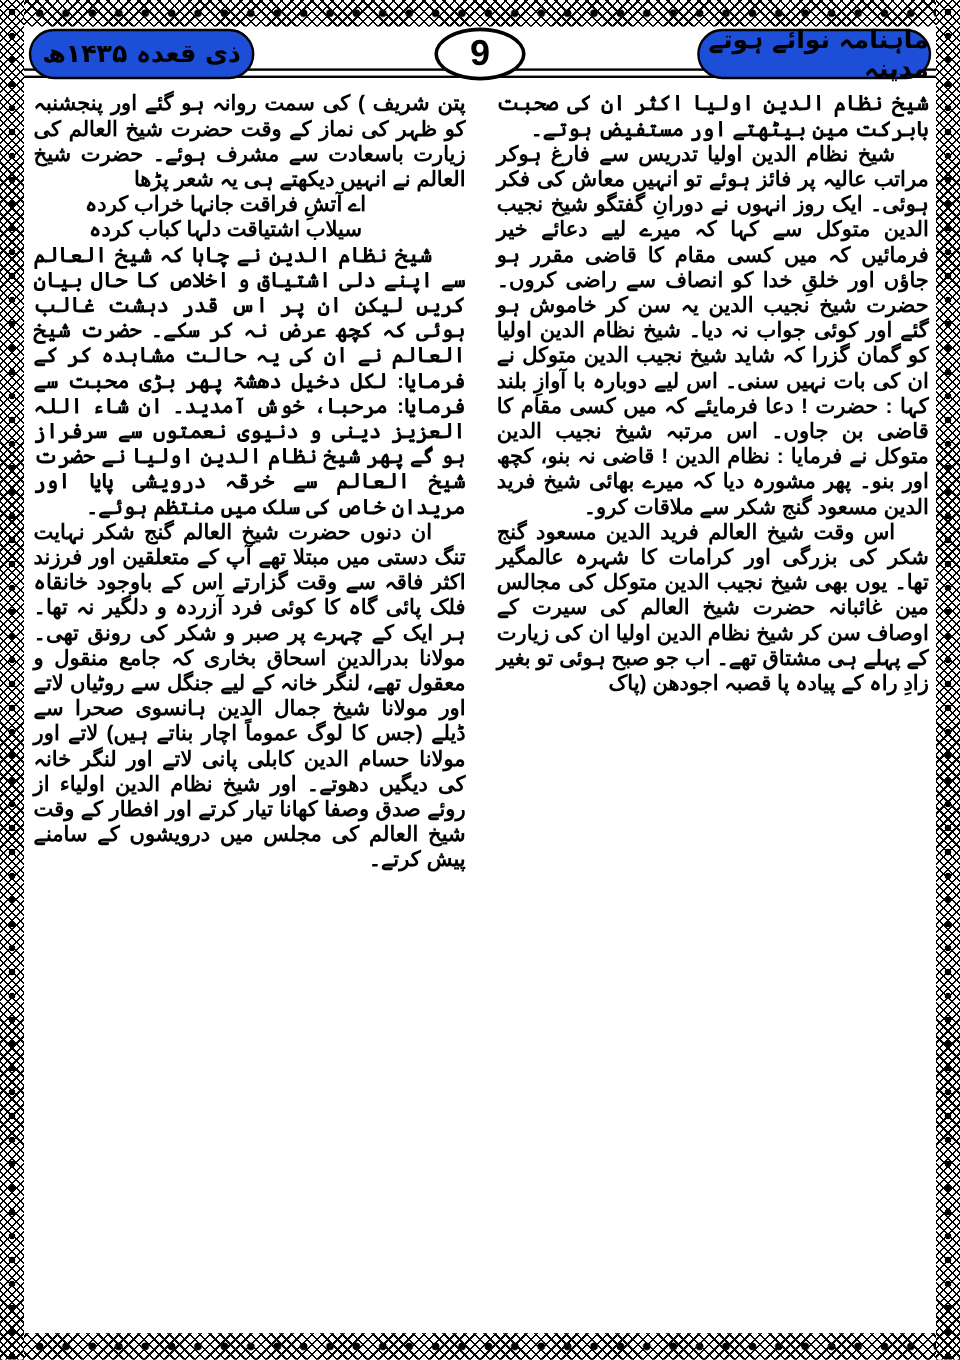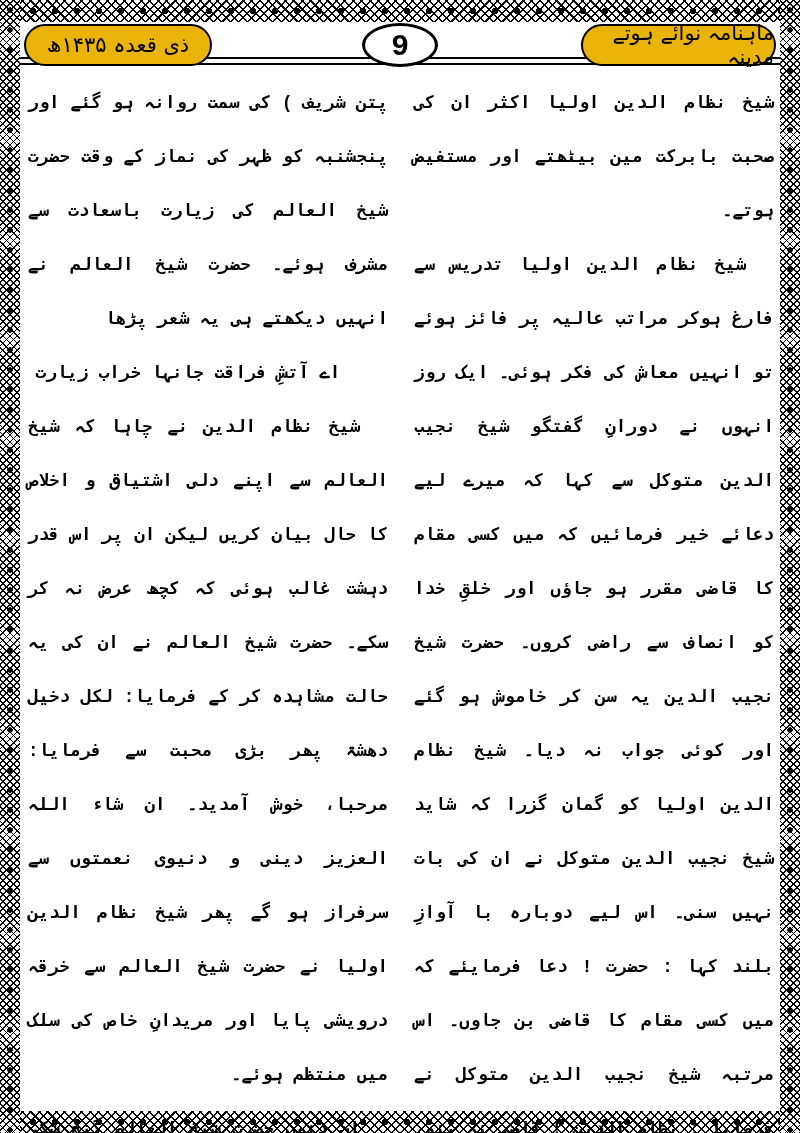--- a/index.html
+++ b/index.html
@@ -27,42 +27,42 @@
       repeating-linear-gradient(-45deg, #000 0 1.3px, transparent 1.3px 5px);
     background-color: #fff;
   }
 
   
   .header { position: absolute; top: 22px; left: 20px; right: 20px; height: 45px; }
   .header-rule { position: absolute; left: 20px; right: 20px; height: 2px; background: #000; }
   .rule1 { top: 57px; }
   .rule2 { top: 63px; height: 1.5px; }
   .pill {
-    position: absolute; top: 2px; height: 42px; background: #eab308;
+    position: absolute; top: 2px; height: 42px; background: #1d4ed8;
     border: 2.5px solid #000; border-radius: 22px; box-sizing: border-box;
     display: flex; align-items: center; justify-content: center;
-    font-family: "DejaVu Sans", sans-serif; font-weight: normal; font-size: 21px;
+    font-family: "DejaVu Sans", sans-serif; font-weight: bold; font-size: 21px;
     direction: rtl; z-index: 2;
   }
   .pill-right { right: 4px; width: 195px; }
   .pill-left { left: 4px; width: 188px; }
   .page-num {
     position: absolute; top: 1px; left: 50%; transform: translateX(-50%);
     width: 76px; height: 44px; background: #fff;
     border: 3.5px solid #000; border-radius: 50%; box-sizing: border-box;
     display: flex; align-items: center; justify-content: center;
     font-family: "Liberation Sans", sans-serif; font-weight: bold; font-size: 30px; z-index: 2;
   }
 
   
   .columns { position: absolute; top: 76px; left: 28px; right: 26px; bottom: 26px;
              display: flex; flex-direction: row-reverse; gap: 26px; }
   .column { flex: 1; direction: rtl; text-align: justify;
-            font-family: Liberation Mono, monospace; font-size: 17.5px; font-weight: bold;
-            line-height: 54px; }
+            font-family: Liberation Sans, sans-serif; font-size: 17.5px; font-weight: bold;
+            line-height: 21px; }
   .column p { margin: 0; }
   .column p.indent { text-indent: 28px; }
   .column p.gap { margin-top: 0; }
   .verse { text-align: center; margin: 0; padding-right: 40px; }
 </style>
 </head>
 <body>
 
 <div class="border-top orn-band"></div>
 <div class="border-bottom orn-band"></div>
@@ -78,18 +78,19 @@
 <div class="header-rule rule2"></div>
 
 <div class="columns">
   <div class="column">
     <p>شیخ نظام الدین اولیا اکثر ان کی صحبت بابرکت مین بیٹھتے اور مستفیض ہوتے۔</p>
     <p class="indent gap">شیخ نظام الدین اولیا تدریس سے فارغ ہوکر مراتب عالیہ پر فائز ہوئے تو انہیں معاش کی فکر ہوئی۔ ایک روز انہوں نے دورانِ گفتگو شیخ نجیب الدین متوکل سے کہا کہ میرے لیے دعائے خیر فرمائیں کہ میں کسی مقام کا قاضی مقرر ہو جاؤں اور خلقِ خدا کو انصاف سے راضی کروں۔ حضرت شیخ نجیب الدین یہ سن کر خاموش ہو گئے اور کوئی جواب نہ دیا۔ شیخ نظام الدین اولیا کو گمان گزرا کہ شاید شیخ نجیب الدین متوکل نے ان کی بات نہیں سنی۔ اس لیے دوبارہ با آوازِ بلند کہا : حضرت ! دعا فرمایئے کہ میں کسی مقام کا قاضی بن جاوں۔ اس مرتبہ شیخ نجیب الدین متوکل نے فرمایا : نظام الدین ! قاضی نہ بنو، کچھ اور بنو۔ پھر مشورہ دیا کہ میرے بھائی شیخ فرید الدین مسعود گنج شکر سے ملاقات کرو۔</p>
     <p class="indent gap">اس وقت شیخ العالم فرید الدین مسعود گنج شکر کی بزرگی اور کرامات کا شہرہ عالمگیر تھا۔ یوں بھی شیخ نجیب الدین متوکل کی مجالس مین غائبانہ حضرت شیخ العالم کی سیرت کے اوصاف سن کر شیخ نظام الدین اولیا ان کی زیارت کے پہلے ہی مشتاق تھے۔ اب جو صبح ہوئی تو بغیر زادِ راہ کے پیادہ پا قصبہ اجودھن (پاک</p>
   </div>
   <div class="column">
     <p>پتن شریف ) کی سمت روانہ ہو گئے اور پنجشنبہ کو ظہر کی نماز کے وقت حضرت شیخ العالم کی زیارت باسعادت سے مشرف ہوئے۔ حضرت شیخ العالم نے انہیں دیکھتے ہی یہ شعر پڑھا</p>
-    <p class="verse">اے آتشِ فراقت جانہا خراب زیارت</p>
+    <p class="verse">اے آتشِ فراقت جانہا خراب کردہ</p>
+    <p class="verse">سیلاب اشتیاقت دلہا کباب کردہ</p>
     <p class="indent">شیخ نظام الدین نے چاہا کہ شیخ العالم سے اپنے دلی اشتیاق و اخلاص کا حال بیان کریں لیکن ان پر اس قدر دہشت غالب ہوئی کہ کچھ عرض نہ کر سکے۔ حضرت شیخ العالم نے ان کی یہ حالت مشاہدہ کر کے فرمایا: لکل دخیل دھشۃ پھر بڑی محبت سے فرمایا: مرحبا، خوش آمدید۔ ان شاء اللہ العزیز دینی و دنیوی نعمتوں سے سرفراز ہو گے پھر شیخ نظام الدین اولیا نے حضرت شیخ العالم سے خرقہ درویشی پایا اور مریدانِ خاص کی سلک میں منتظم ہوئے۔</p>
     <p class="indent">ان دنوں حضرت شیخ العالم گنج شکر نہایت تنگ دستی میں مبتلا تھے آپ کے متعلقین اور فرزند اکثر فاقہ سے وقت گزارتے اس کے باوجود خانقاہ فلک پائی گاہ کا کوئی فرد آزردہ و دلگیر نہ تھا۔ ہر ایک کے چہرے پر صبر و شکر کی رونق تھی۔ مولانا بدرالدین اسحاق بخاری کہ جامع منقول و معقول تھے، لنگر خانہ کے لیے جنگل سے روٹیاں لاتے اور مولانا شیخ جمال الدین ہانسوی صحرا سے ڈیلے (جس کا لوگ عموماً اچار بناتے ہیں) لاتے اور مولانا حسام الدین کابلی پانی لاتے اور لنگر خانہ کی دیگیں دھوتے۔ اور شیخ نظام الدین اولیاء از روئے صدق وصفا کھانا تیار کرتے اور افطار کے وقت شیخ العالم کی مجلس میں درویشوں کے سامنے پیش کرتے۔</p>
 
   </div>
 </div>
 
 </body></html>

